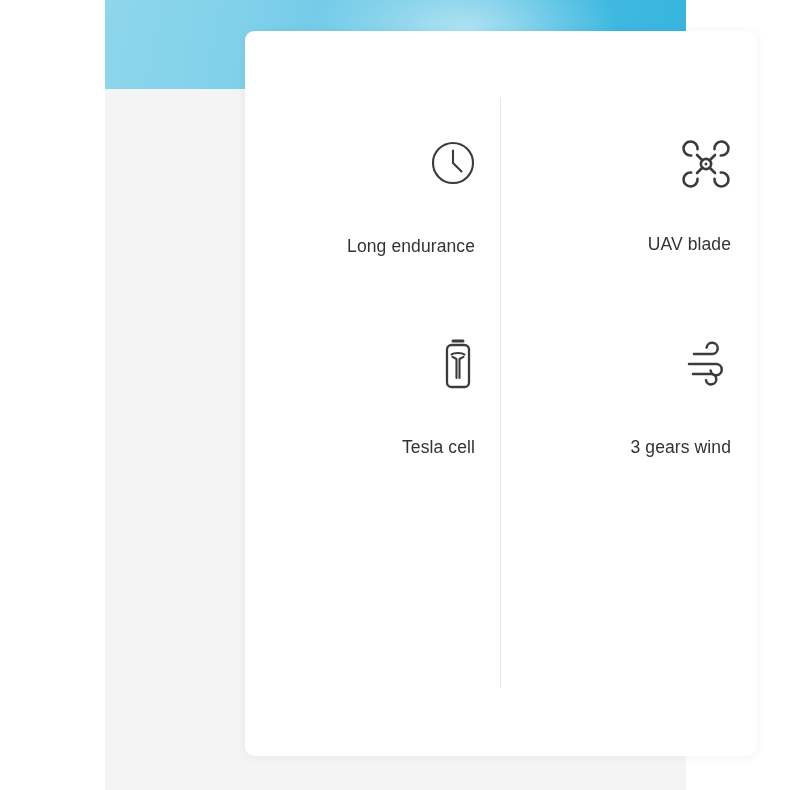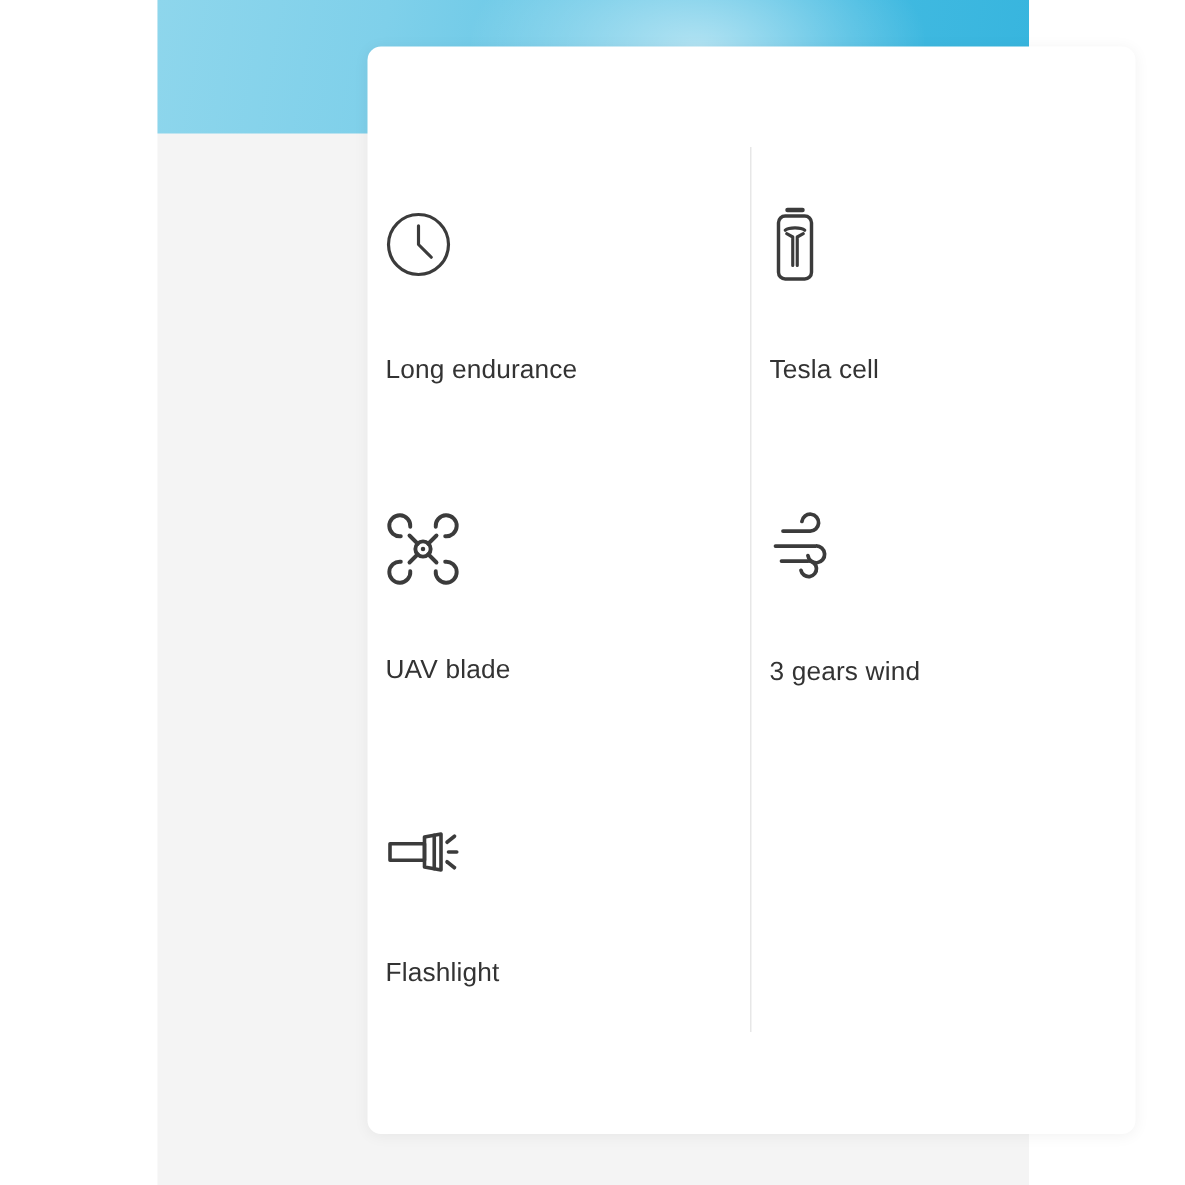--- a/index.html
+++ b/index.html
@@ -80,23 +80,23 @@
     left: 255px;
     top: 67px;
     width: 1px;
     height: 590px;
     background: #e7e7e7;
   }
 
   .feature-cell {
     display: flex;
     flex-direction: column;
-    align-items: flex-start;
+    align-items: flex-end;
     justify-content: center;
-    padding: 0 12px;
+    padding: 0 26px;
   }
 
   .feature-icon {
     height: 56px;
     display: flex;
     align-items: center;
     justify-content: center;
     color: #3b3b3b;
   }
 
@@ -139,79 +139,62 @@
           <div class="feature-icon">
             <svg width="44" height="44" viewBox="0 0 44 44" fill="none" stroke="currentColor" stroke-width="2.1" stroke-linecap="round" stroke-linejoin="round">
               <circle cx="22" cy="22" r="20"></circle>
               <path d="M22 9.5 L22 22 L30.5 30.5"></path>
             </svg>
           </div>
           <div class="feature-label">Long endurance</div>
         </div>
 
 
+        <div class="feature-cell col-right">
+          <div class="feature-icon">
+            <svg width="50" height="50" viewBox="0 0 50 50" fill="none" stroke="currentColor" stroke-width="2.6" stroke-linecap="round" stroke-linejoin="round">
+
+              <path d="M16.5 10.2 A7 7 0 1 0 10.2 16.5"></path>
+              <path d="M33.5 10.2 A7 7 0 1 1 39.8 16.5"></path>
+              <path d="M16.5 39.8 A7 7 0 1 1 10.2 33.5"></path>
+              <path d="M33.5 39.8 A7 7 0 1 0 39.8 33.5"></path>
+
+              <path d="M16 16 L21.5 21.5"></path>
+              <path d="M34 16 L28.5 21.5"></path>
+              <path d="M16 34 L21.5 28.5"></path>
+              <path d="M34 34 L28.5 28.5"></path>
+
+              <circle cx="25" cy="25" r="5.1"></circle>
+              <circle cx="25" cy="25" r="1.5" fill="currentColor" stroke="none"></circle>
+            </svg>
+          </div>
+          <div class="feature-label">UAV blade</div>
+        </div>
+
         <div class="feature-cell col-left">
           <div class="feature-icon">
             <svg width="34" height="54" viewBox="0 0 34 54" fill="none" stroke="currentColor" stroke-width="2.3" stroke-linecap="round" stroke-linejoin="round">
               <path d="M12 4 L22 4" stroke-width="3"></path>
               <rect x="6" y="8" width="22" height="42" rx="4.5"></rect>
               <path d="M10.5 17.5 C13 15.4 21 15.4 23.5 17.5" stroke-width="2.1"></path>
               <path d="M11.5 19.8 L15.5 22 L15.5 41" stroke-width="2.1"></path>
               <path d="M22.5 19.8 L18.5 22 L18.5 41" stroke-width="2.1"></path>
             </svg>
           </div>
           <div class="feature-label">Tesla cell</div>
         </div>
 
-        <div class="feature-cell col-right">
-          <div class="feature-icon">
-            <svg width="50" height="50" viewBox="0 0 50 50" fill="none" stroke="currentColor" stroke-width="2.6" stroke-linecap="round" stroke-linejoin="round">
-
-              <path d="M16.5 10.2 A7 7 0 1 0 10.2 16.5"></path>
-              <path d="M33.5 10.2 A7 7 0 1 1 39.8 16.5"></path>
-              <path d="M16.5 39.8 A7 7 0 1 1 10.2 33.5"></path>
-              <path d="M33.5 39.8 A7 7 0 1 0 39.8 33.5"></path>
-
-              <path d="M16 16 L21.5 21.5"></path>
-              <path d="M34 16 L28.5 21.5"></path>
-              <path d="M16 34 L21.5 28.5"></path>
-              <path d="M34 34 L28.5 28.5"></path>
-
-              <circle cx="25" cy="25" r="5.1"></circle>
-              <circle cx="25" cy="25" r="1.5" fill="currentColor" stroke="none"></circle>
-            </svg>
-          </div>
-          <div class="feature-label">UAV blade</div>
-        </div>
-
         <div class="feature-cell col-left">
           <div class="feature-icon">
             <svg width="46" height="42" viewBox="0 0 46 42" fill="none" stroke="currentColor" stroke-width="2.5" stroke-linecap="round" stroke-linejoin="round">
               <path d="M9 11 L27 11 A5.6 5.6 0 1 0 21.6 4.6"></path>
               <path d="M4 21 L31 21 A5.6 5.6 0 1 1 25.6 27.4"></path>
               <path d="M8 31 L26 31 A5.2 5.2 0 1 1 21 37.2"></path>
             </svg>
           </div>
           <div class="feature-label">3 gears wind</div>
         </div>
 
-        <div class="feature-cell col-right">
-          <div class="feature-icon">
-            <svg width="58" height="38" viewBox="0 0 58 38" fill="none" stroke="currentColor" stroke-width="2.4" stroke-linecap="round" stroke-linejoin="round">
-
-              <path d="M3 13.5 L26 13.5 L26 24.5 L3 24.5 Z"></path>
-
-              <path d="M26 9 L37 7 L37 31 L26 29 Z"></path>
-
-              <path d="M32.5 7.9 L32.5 30.1"></path>
-
-              <path d="M42 19 L47.5 19"></path>
-              <path d="M41 12.5 L46 8.5"></path>
-              <path d="M41 25.5 L46 29.5"></path>
-            </svg>
-          </div>
-          <div class="feature-label">Flashlight</div>
-        </div>
 
       </div>
     </div>
   </div>
 </div>
 
 </body></html>

